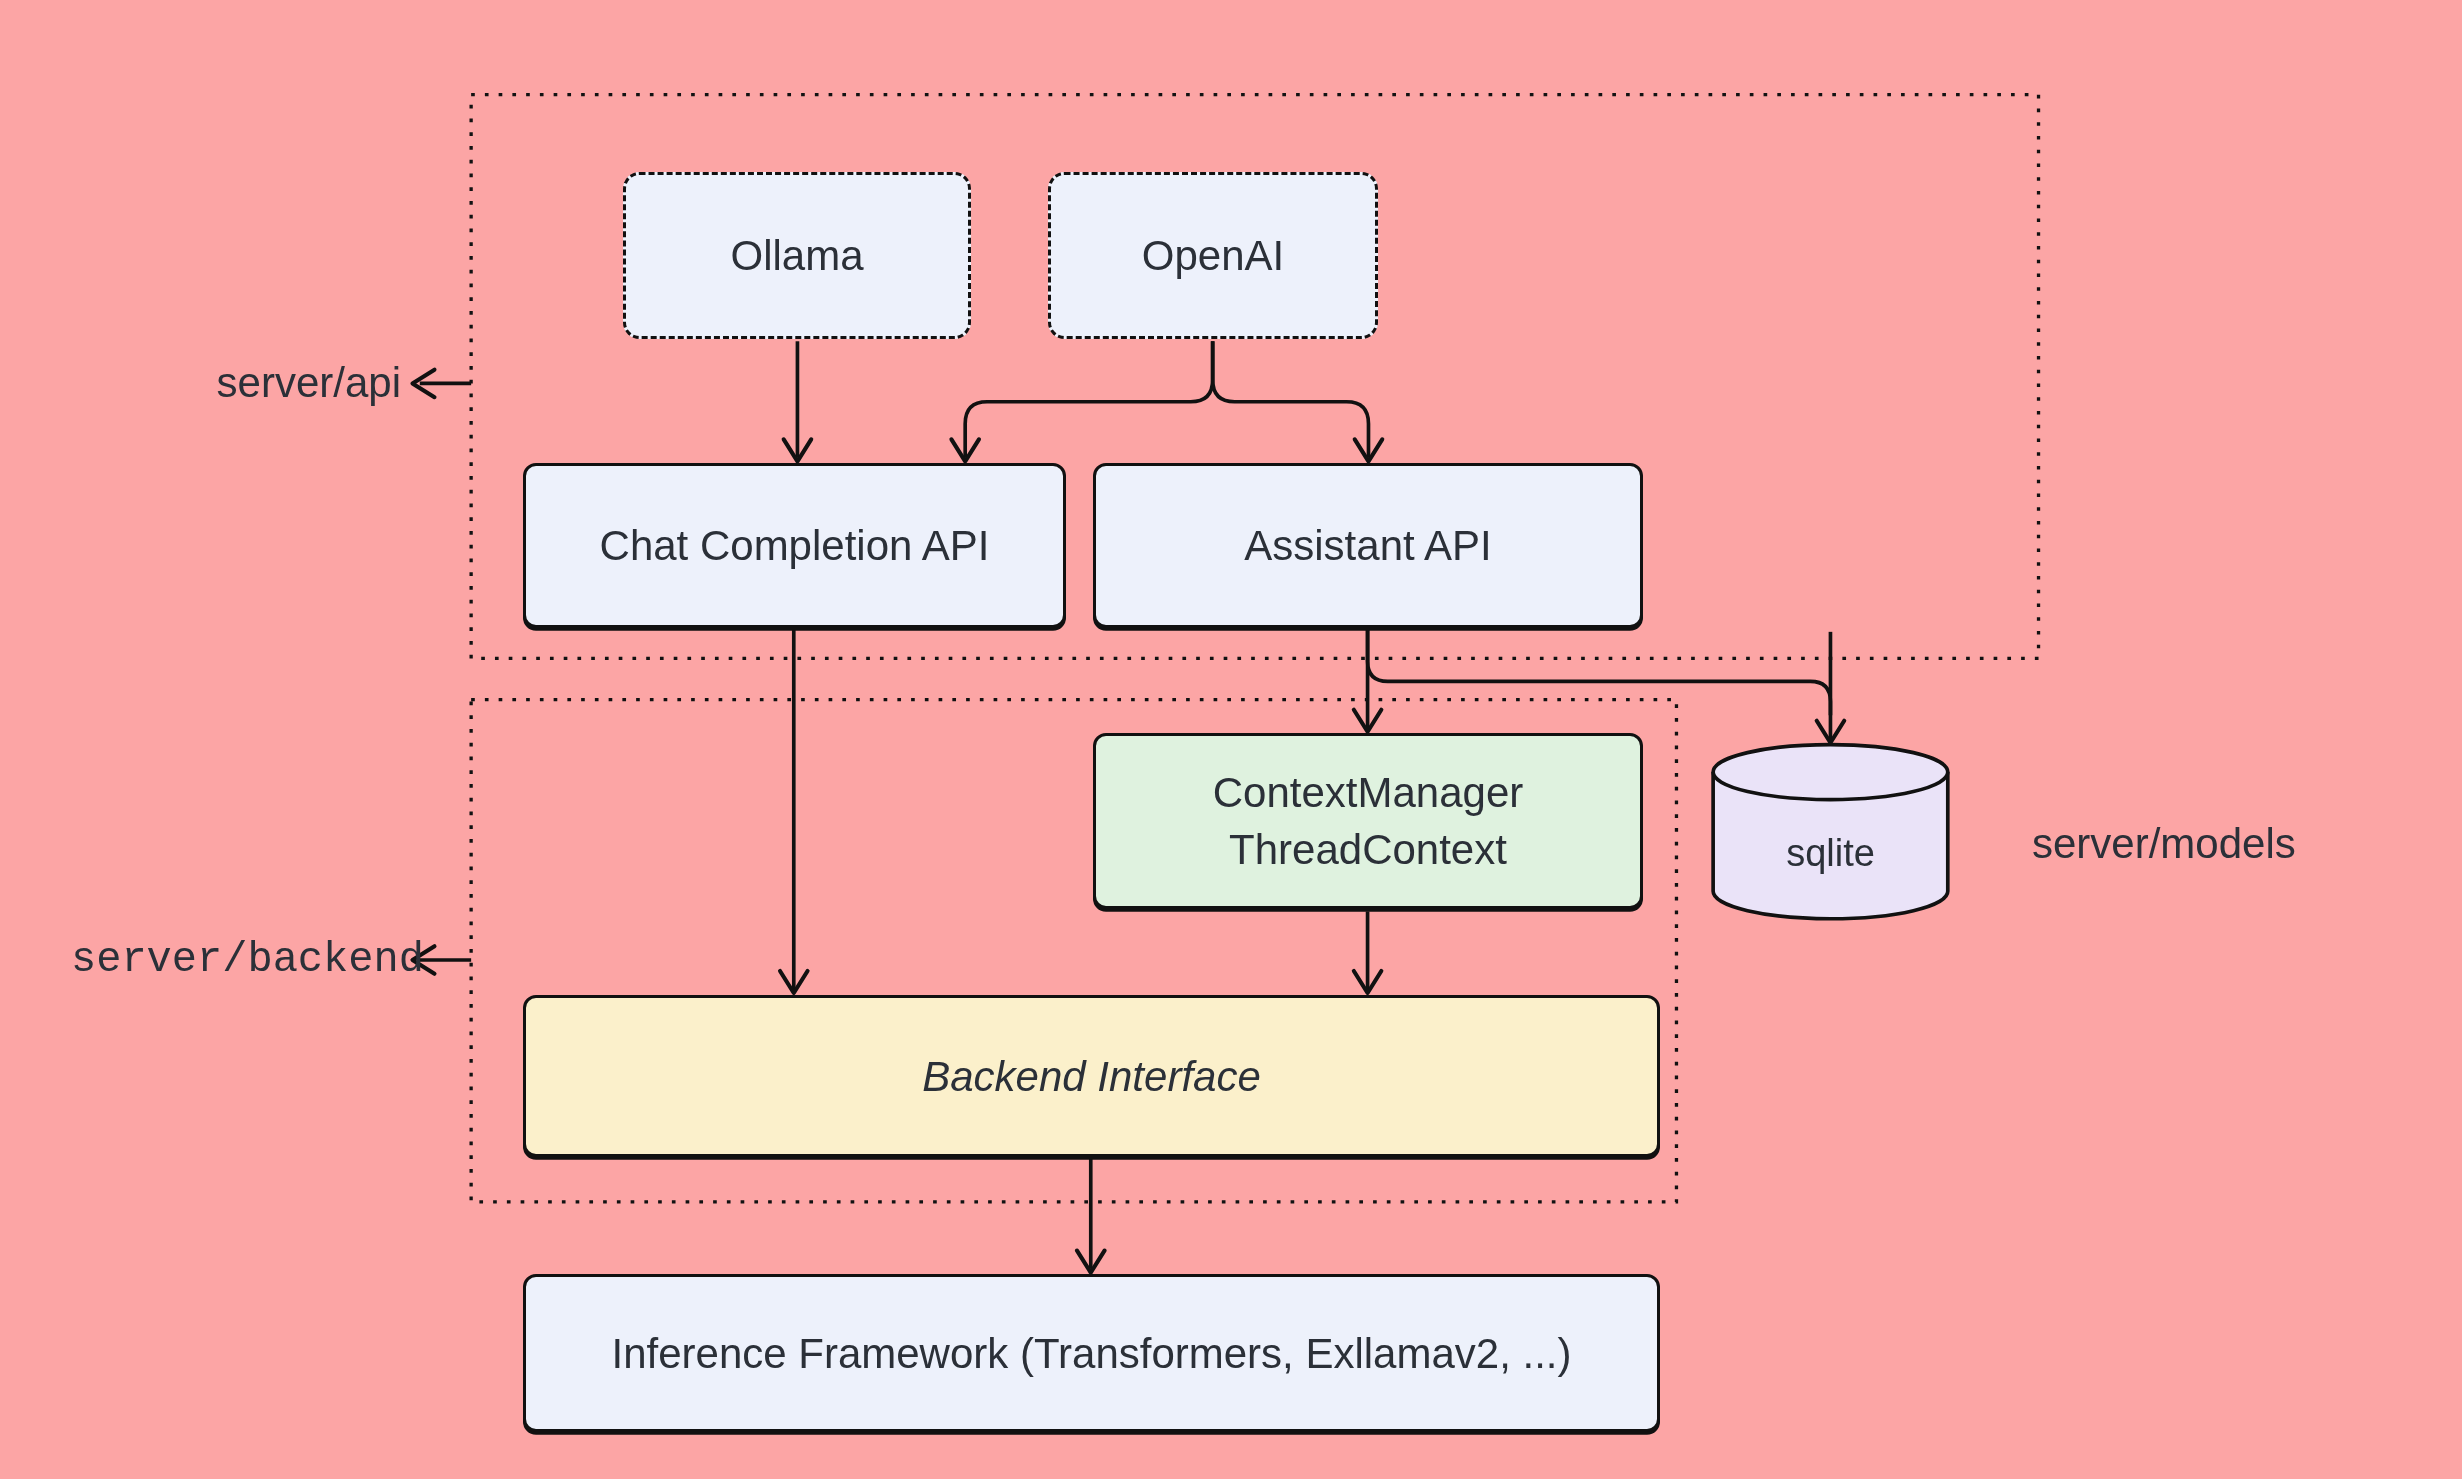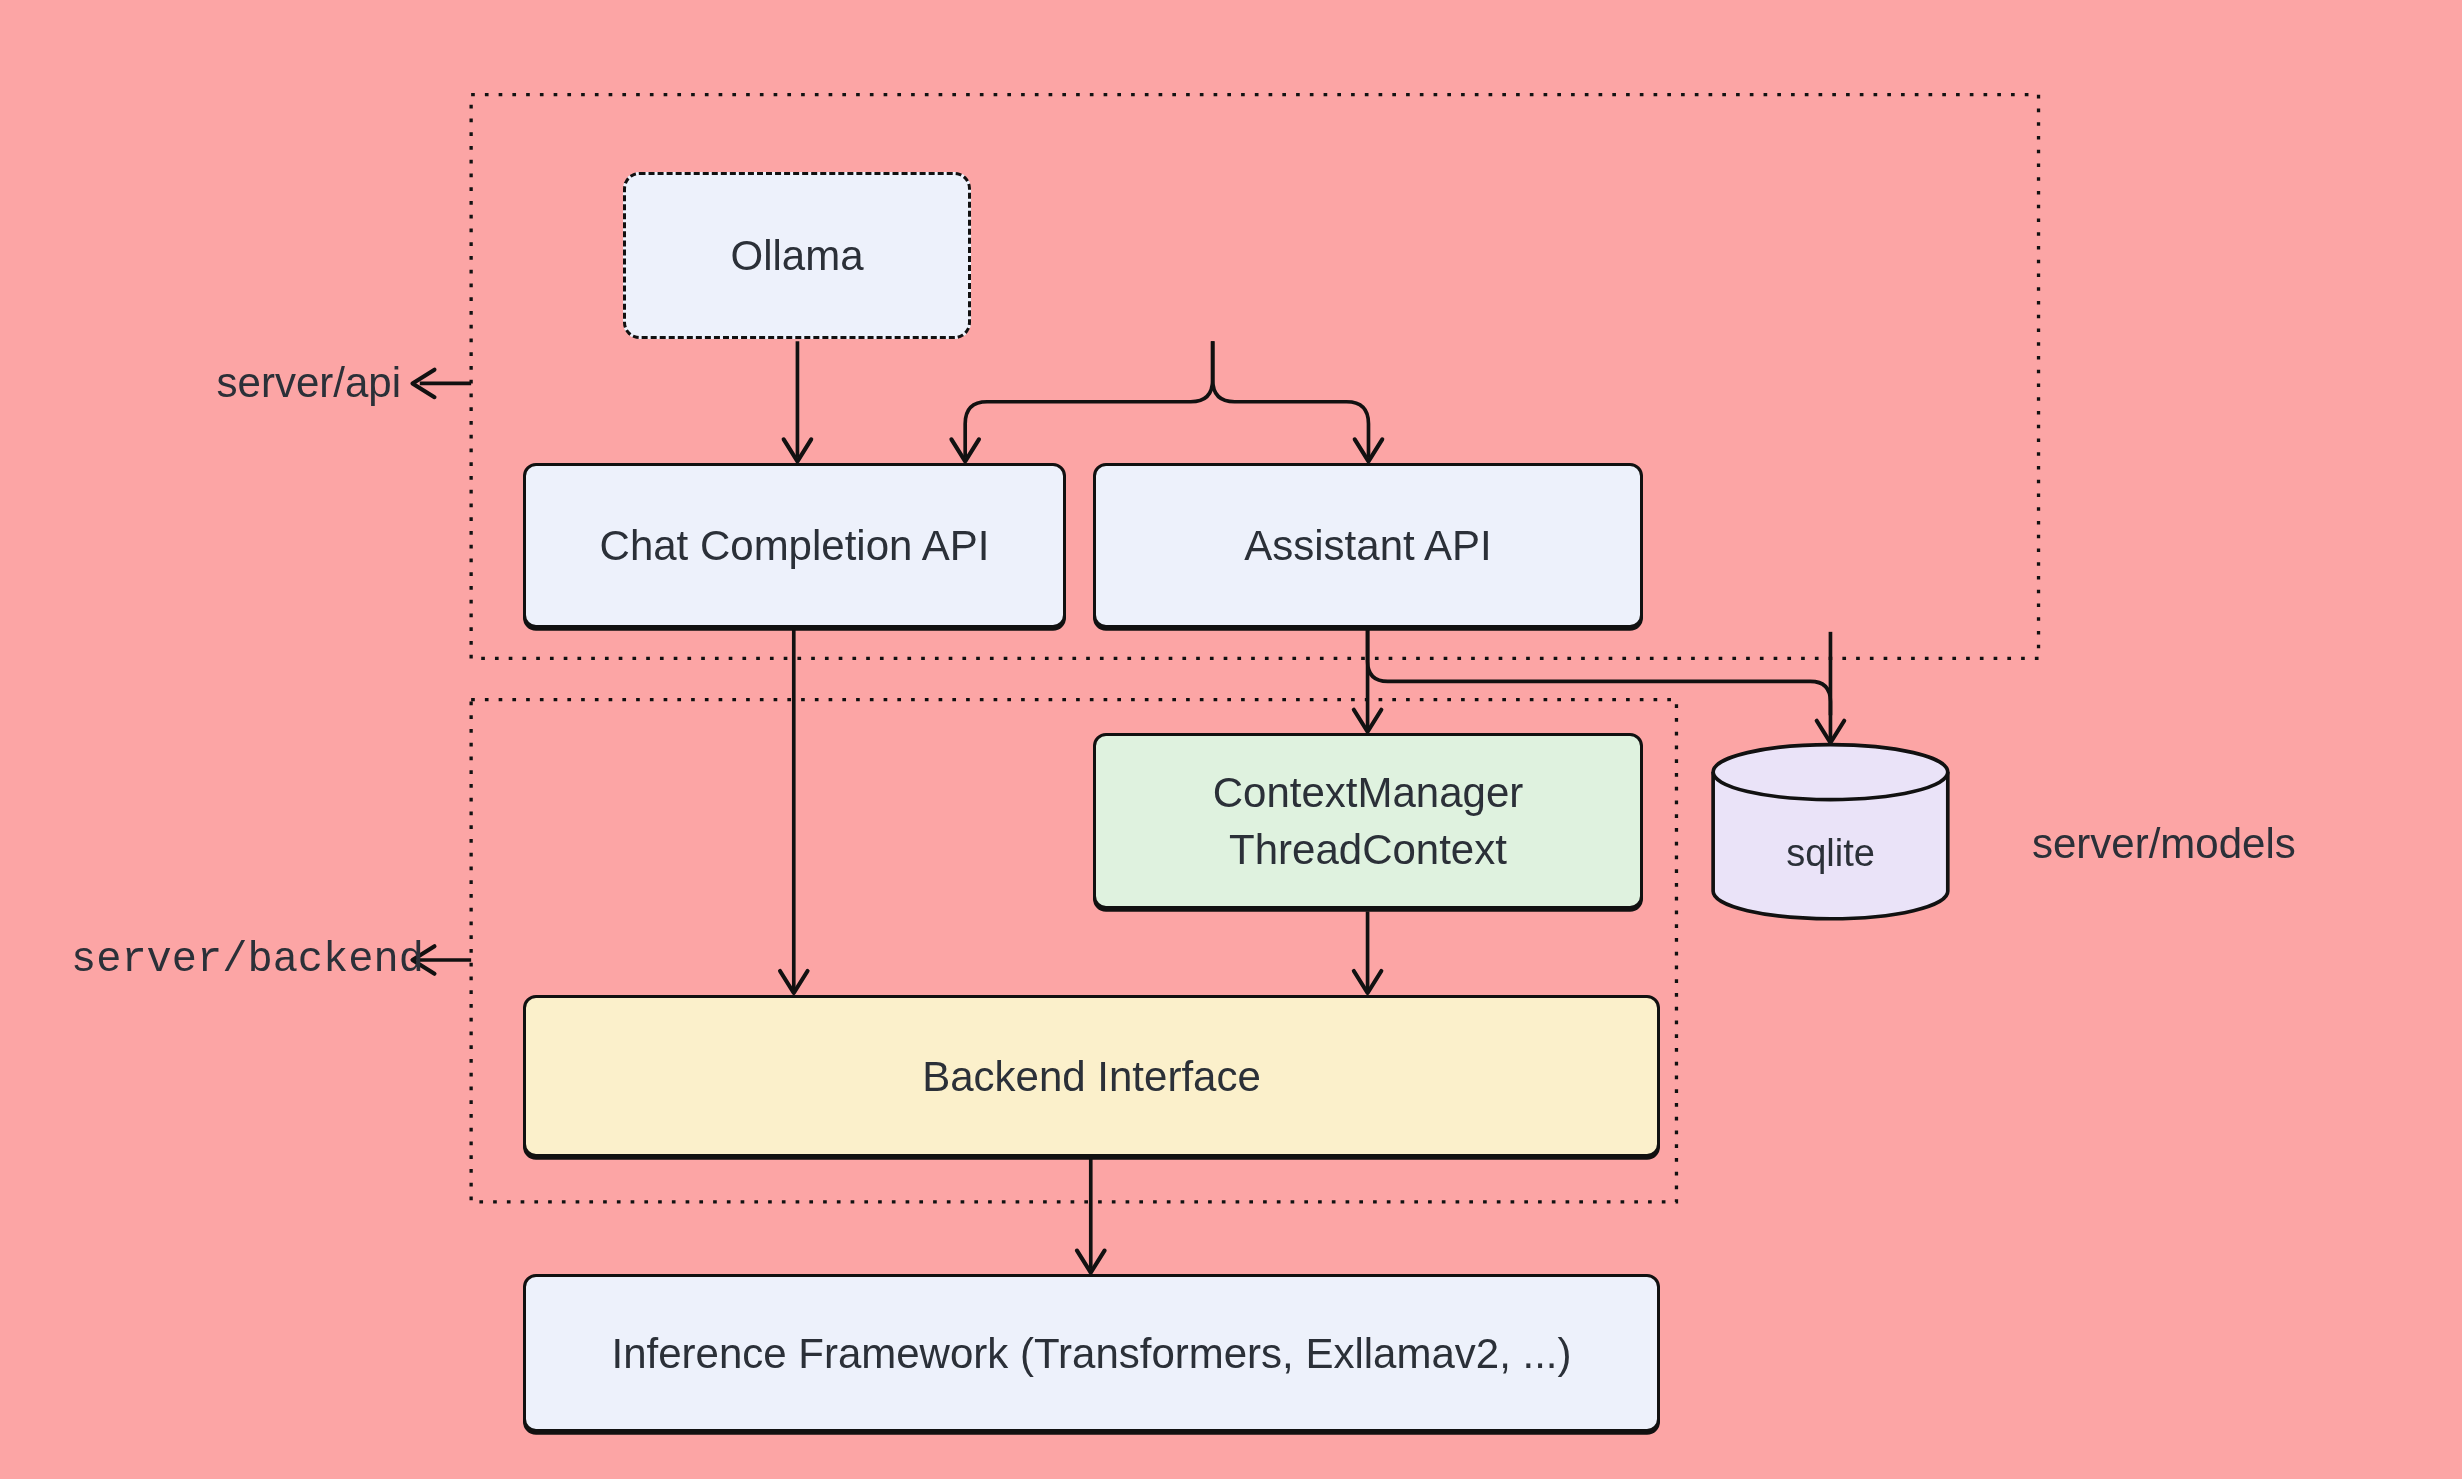--- a/index.html
+++ b/index.html
@@ -122,36 +122,39 @@
     <polyline class="chev" points="474,1032 450,1047 474,1062"></polyline>
 
     <path class="cyl" d="M 1869 842 L 1869 972 A 128 30 0 0 0 2125 972 L 2125 842"></path>
     <ellipse class="cyl" cx="1997" cy="842" rx="128" ry="30"></ellipse>
   </svg>
 
   <div class="node dashed fill-blue" style="left:623px; top:172px; width:348px; height:167px;">
     <span>Ollama</span>
   </div>
 
+  <div class="node dashed fill-blue" style="left:1048px; top:172px; width:330px; height:167px;">
+    <span>OpenAI</span>
+  </div>
 
   <div class="node solid fill-blue" style="left:523px; top:463px; width:543px; height:165px;">
     <span>Chat Completion API</span>
   </div>
 
   <div class="node solid fill-blue" style="left:1093px; top:463px; width:550px; height:165px;">
     <span>Assistant API</span>
   </div>
 
 
   <div class="node solid fill-green" style="left:1093px; top:733px; width:550px; height:176px;">
     <span>ContextManager</span>
     <span>ThreadContext</span>
   </div>
 
-  <div class="node solid fill-yellow" style="left:523px; top:995px; width:1137px; height:162px;">
+  <div class="node solid fill-yellow" style="left:523px; top:995px; width:1137px; height:162px;font-style:italic;">
     <span>Backend Interface</span>
   </div>
 
   <div class="node solid fill-blue" style="left:523px; top:1274px; width:1137px; height:158px;">
     <span>Inference Framework (Transformers, Exllamav2, ...)</span>
   </div>
 
   <div class="cyl-label" style="left:1739px; top:828px; width:183px;">sqlite</div>
 
   <div class="ext-label right-align" style="left:126px; top:358px; width:275px;">server/api</div>

